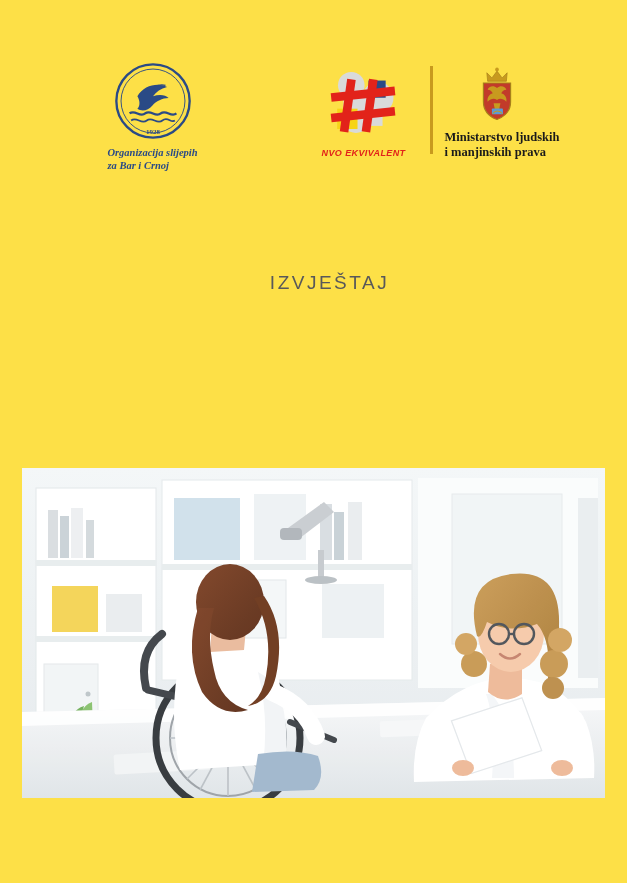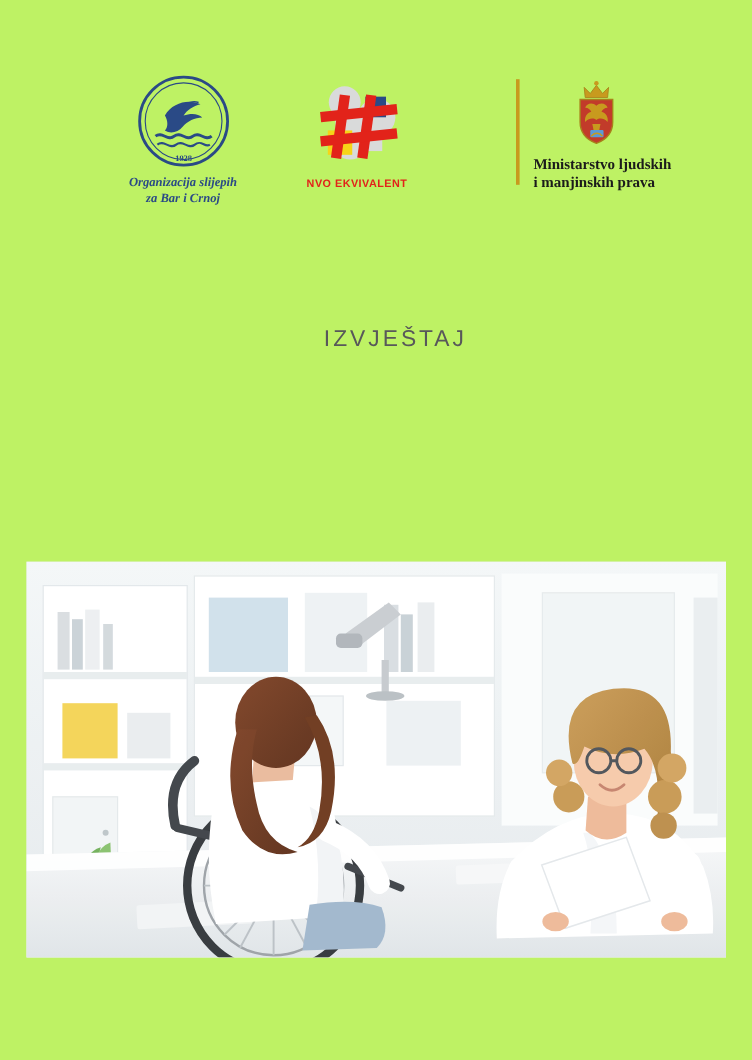--- a/index.html
+++ b/index.html
@@ -13,21 +13,21 @@
     font-family: "Liberation Sans", sans-serif;
     color: #3b3b3b;
     position: relative;
     overflow: hidden;
   }
 
   .page {
     width: 627px;
     height: 883px;
     position: relative;
-    background: #bef264;
+    background: #fde047;
   }
 
   
   .logo-strip {
     position: absolute;
     top: 62px;
     left: 0;
     width: 627px;
     height: 135px;
     display: flex;
@@ -53,30 +53,31 @@
     height: 78px;
     position: relative;
   }
   .osbu-caption {
     margin-top: 6px;
     font-family: "Liberation Serif", serif;
     font-style: italic;
     font-size: 10.5px;
     line-height: 13px;
     color: #2a4a86;
-    text-align: center;
+    text-align: left;
     font-weight: bold;
   }
 
   .logo-ekvivalent {
     width: 150px;
     display: flex;
     flex-direction: column;
-    align-items: flex-start;
+    align-items: flex-end;
     padding-top: 4px;
+    font-style: italic;
   }
   .ekv-mark {
     width: 86px;
     height: 76px;
     position: relative;
   }
   .ekv-caption {
     margin-top: 6px;
     font-size: 9px;
     font-weight: bold;

